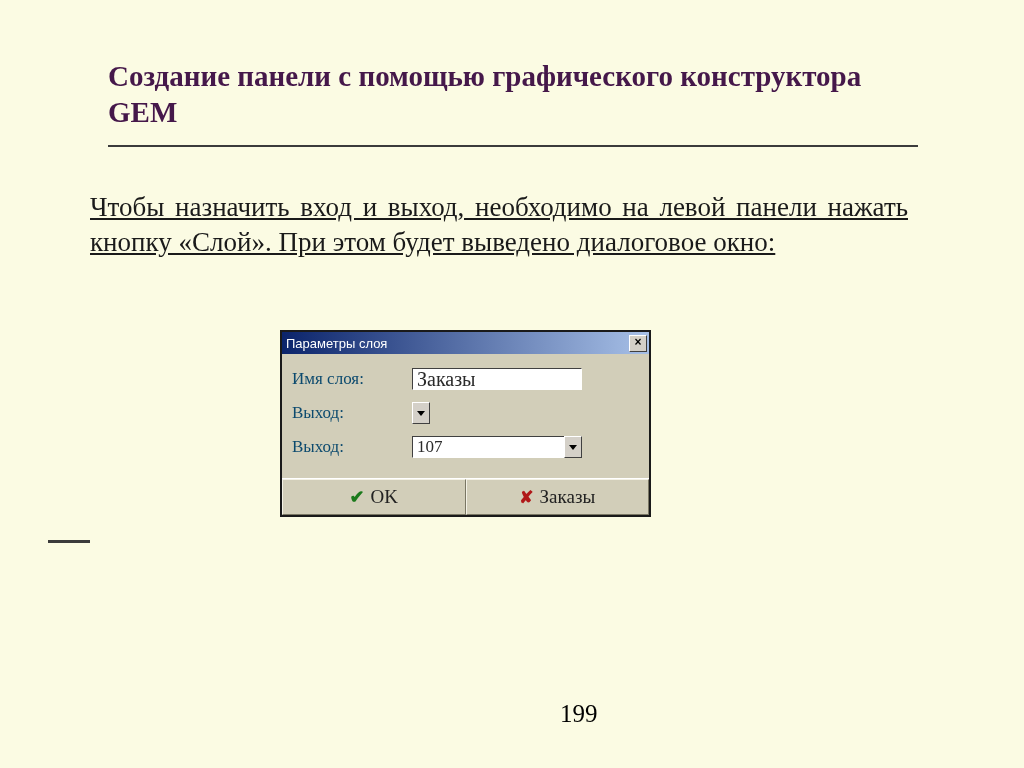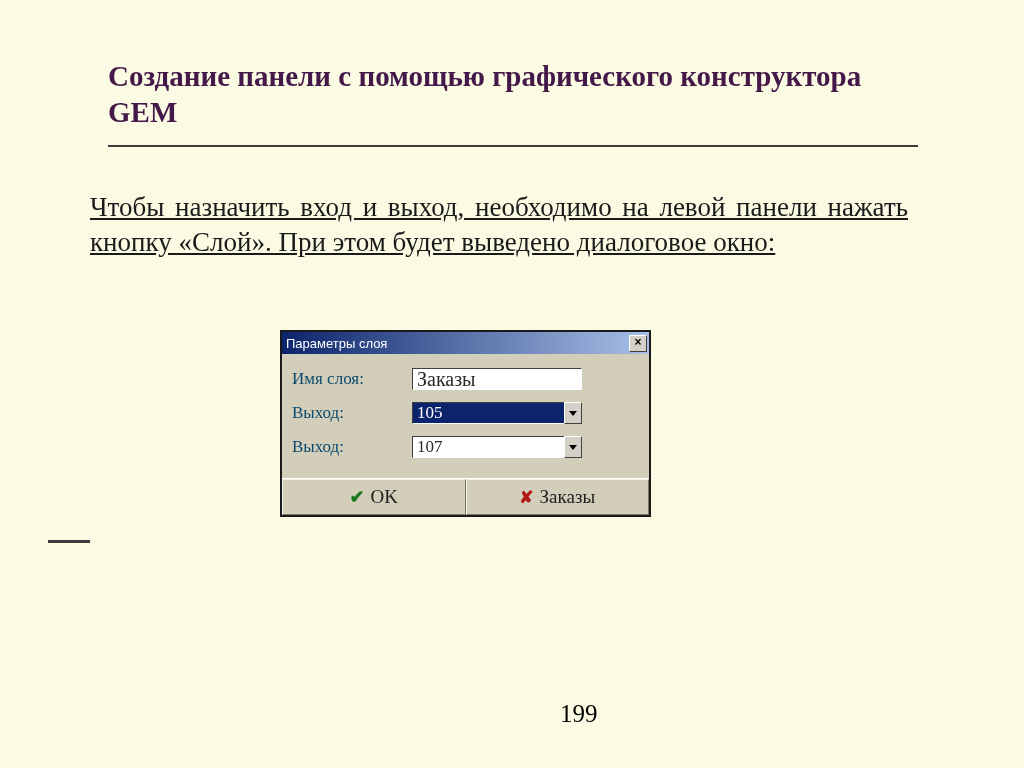--- a/index.html
+++ b/index.html
@@ -220,21 +220,20 @@
     <div class="dlg-body">
 
       <div class="form-row">
         <div class="form-label">Имя слоя:</div>
         <div class="form-input">Заказы</div>
       </div>
 
       <div class="form-row">
         <div class="form-label">Выход:</div>
         <div class="combo">
-          <div class="combo-input selected">105</div>
           <div class="combo-btn">
             <div class="tri-down"></div>
           </div>
         </div>
       </div>
 
       <div class="form-row">
         <div class="form-label">Выход:</div>
         <div class="combo">
           <div class="combo-input">107</div>

